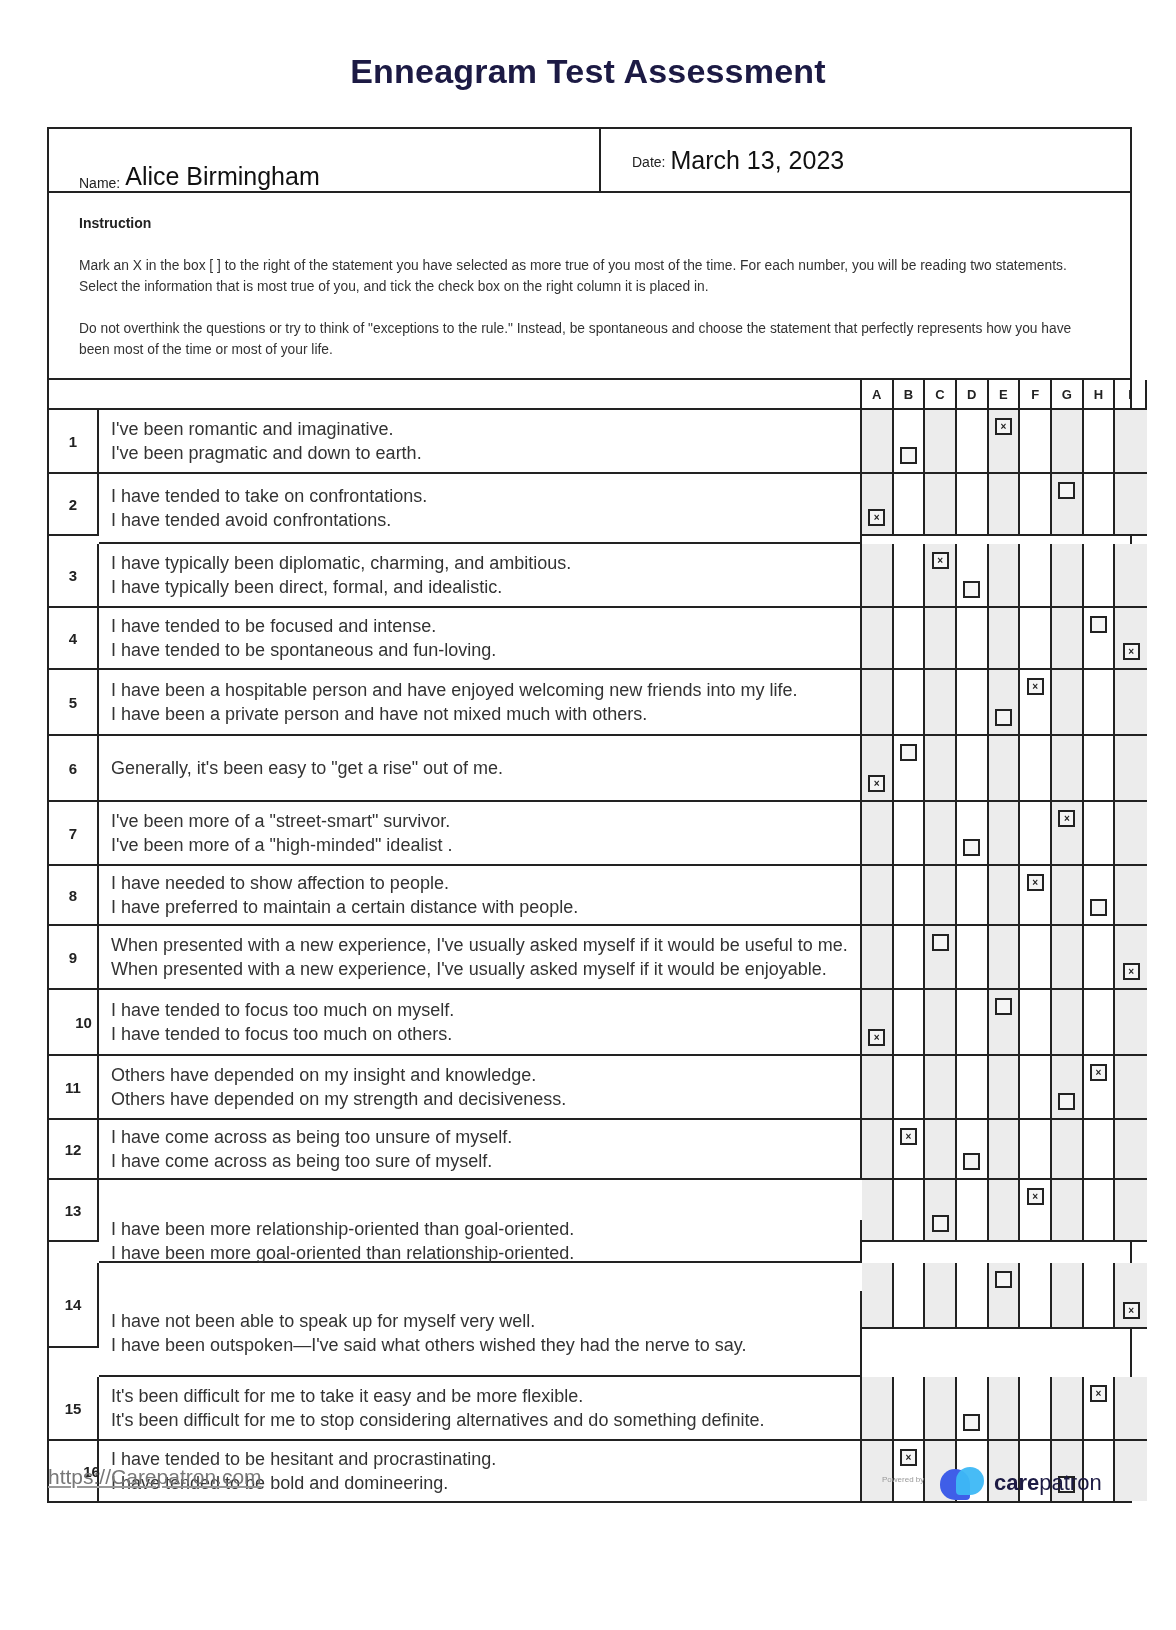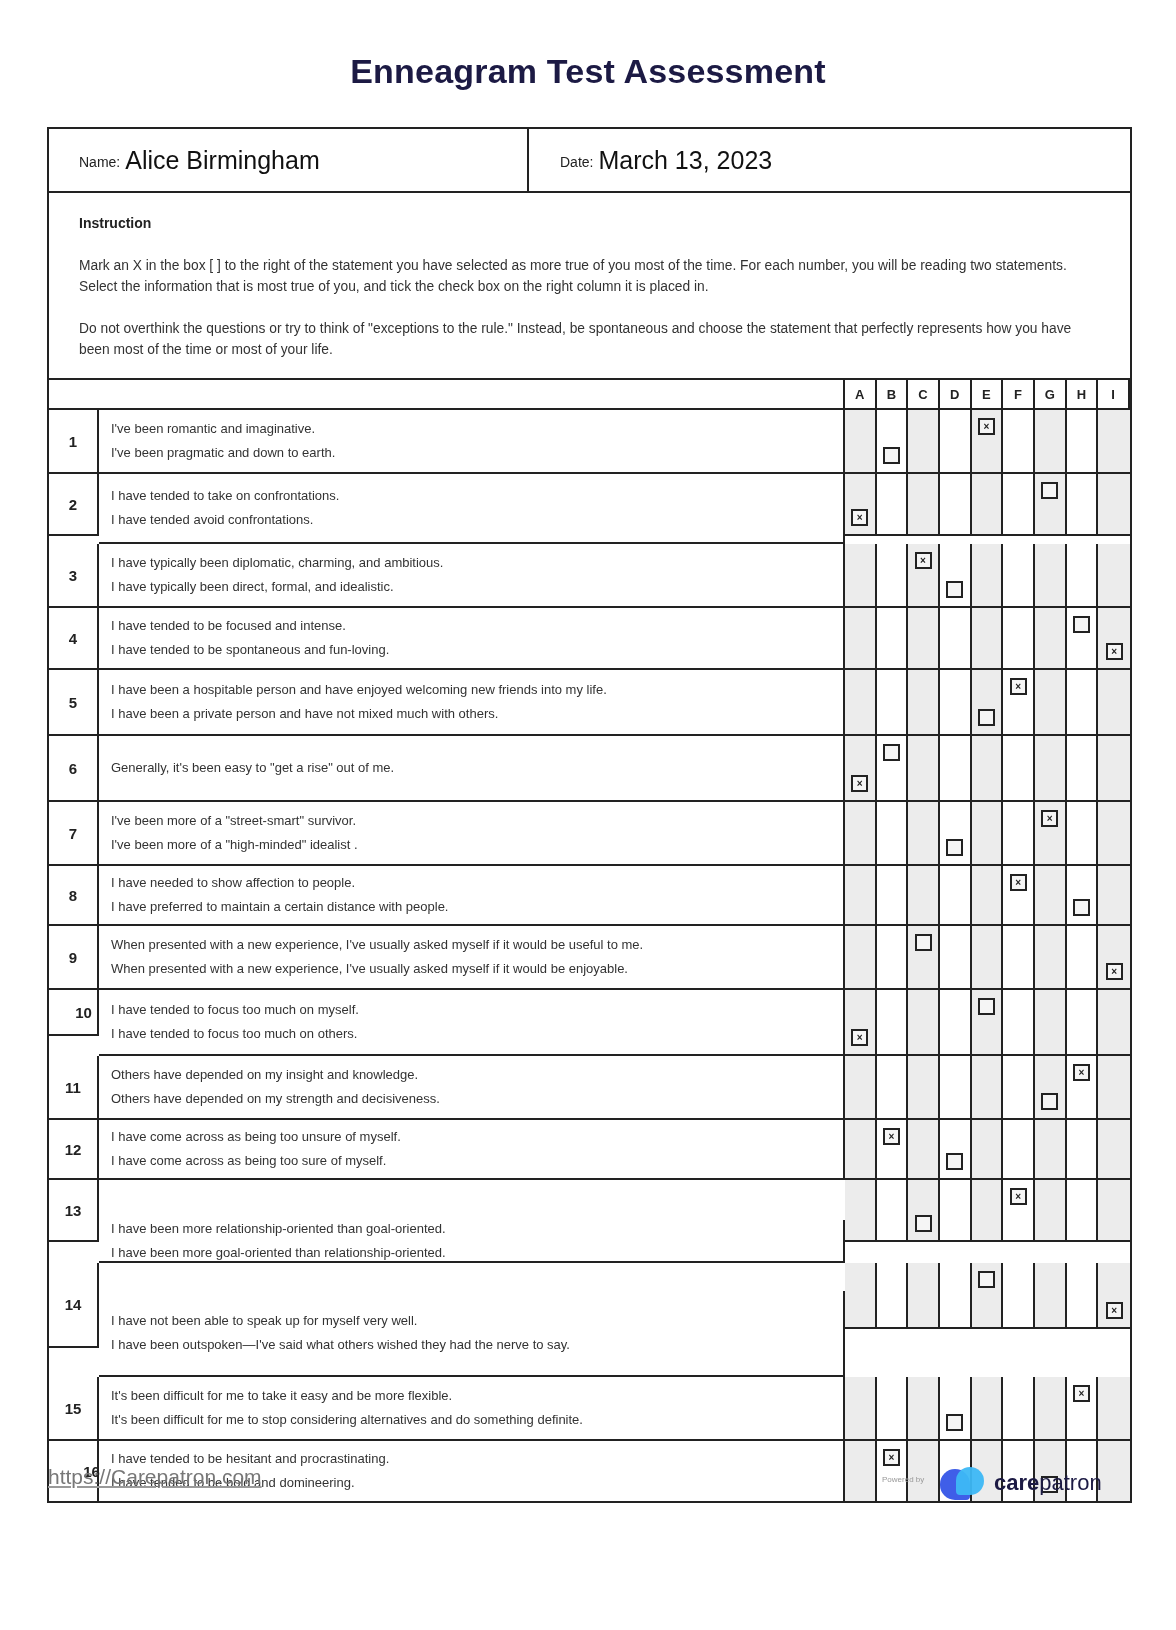--- a/index.html
+++ b/index.html
@@ -10,21 +10,21 @@
     position: absolute; left: 0; top: 52px; width: 1176px; text-align: center;
     font-size: 34px; font-weight: bold; color: #1c1a44; letter-spacing: 0.2px;
   }
 
   .form {
     position: absolute; left: 47px; top: 127px; width: 1085px;
     border: 2px solid #222;
   }
   .header-row { display: flex; height: 64px; border-bottom: 2px solid #222; }
   .header-cell { display: flex; align-items: center; padding-left: 30px; }
-  .header-cell.name { width: 480px; border-right: 2px solid #222; }
+  .header-cell.name { width: 552px; border-right: 2px solid #222; align-items: flex-end; }
   .header-cell.date { flex: 1; padding-left: 31px; }
   .hlabel { font-size: 14px; color: #222; margin-right: 5px; margin-top: 4px; }
   .hvalue { font-size: 25px; color: #111; }
 
   .instruction { padding: 22px 30px 18px 30px; border-bottom: 2px solid #222; }
   .instr-title { font-size: 14px; font-weight: bold; margin-bottom: 24px; color: #222; }
   .instr-p { font-size: 13.8px; line-height: 21px; color: #333; }
   .instr-p + .instr-p { margin-top: 21px; }
 
   .grid { display: grid; grid-template-columns: 50px 1fr repeat(9, 31.7px); }
@@ -32,21 +32,21 @@
   .colhead { height: 30px; border-bottom: 2px solid #222; border-right: 2px solid #222;
     display: flex; align-items: center; justify-content: center;
     font-size: 13px; font-weight: bold; color: #222; }
   .colhead:last-child { border-right: none; }
 
   .num { border-right: 2px solid #222; border-bottom: 2px solid #222;
     display: flex; align-items: center; justify-content: center;
     font-size: 15px; font-weight: bold; color: #222; }
   .stmts { border-right: 2px solid #222; border-bottom: 2px solid #222;
     padding: 10px 12px; display: flex; flex-direction: column; justify-content: center; }
-  .stmt { font-size: 13px; line-height: 24px; color: #333; white-space: nowrap; }
+  .stmt { font-size: 18px; line-height: 24px; color: #333; white-space: nowrap; }
 
   .opt { border-right: 2px solid #222; border-bottom: 2px solid #222; position: relative; }
   .opt.shaded { background: #ececec; }
   .opt.last { border-right: none; }
 
   .cb { position: absolute; left: 50%; width: 17px; height: 17px; margin-left: -8.5px;
     border: 2px solid #222; background: #f5f5f5; }
   .cb.top { top: 8px; }
   .cb.bottom { bottom: 8px; }
   .cb .xmark { position: absolute; left: 0; top: 0; width: 100%; height: 100%;
@@ -269,21 +269,21 @@
       <div class="opt" style="height: 64px;"></div>
       <div class="opt shaded" style="height: 64px;"></div>
       <div class="opt" style="height: 64px;"></div>
       <div class="opt shaded" style="height: 64px;"></div>
       <div class="opt" style="height: 64px;"></div>
       <div class="opt shaded last" style="height: 64px;">
         <div class="cb bottom">
           <span class="xmark">×</span>
         </div>
       </div>
-      <div class="num" style="height: 46px; padding-left: 21px;">10</div>
+      <div class="num" style="height: 66px; padding-left: 21px;">10</div>
       <div class="stmts" style="height: 66px;">
         <div class="stmt">I have tended to focus too much on myself.</div>
         <div class="stmt">I have tended to focus too much on others.</div>
       </div>
       <div class="opt shaded" style="height: 66px;">
         <div class="cb bottom">
           <span class="xmark">×</span>
         </div>
       </div>
       <div class="opt" style="height: 66px;"></div>

